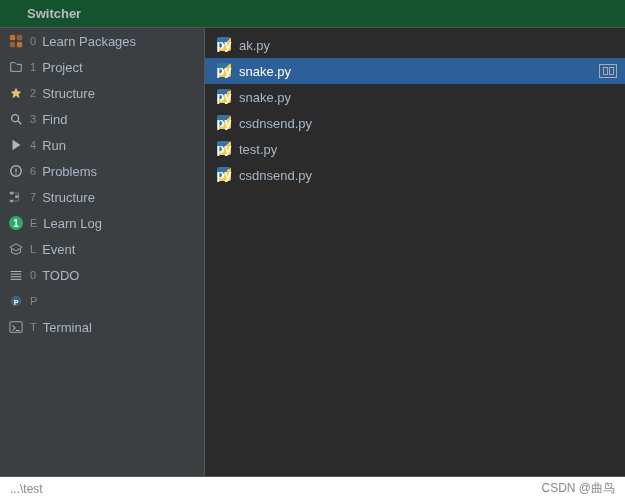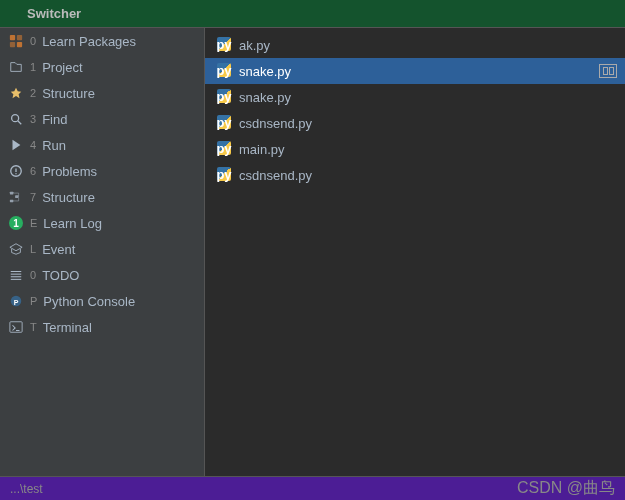--- a/index.html
+++ b/index.html
@@ -117,33 +117,33 @@
       gap: 1px;
     }
     .split-indicator span {
       width: 5px;
       height: 8px;
       border: 1px solid #aaa;
       display: inline-block;
     }
     .status-bar {
       height: 24px;
-      background: #4c1d95;
+      background: #ffffff;
       border-top: 1px solid #555;
       display: flex;
       align-items: center;
       justify-content: space-between;
       padding: 0 10px;
       font-size: 12px;
       color: #888;
       gap: 28px;
     }
     .status-right {
       color: #888;
-      font-size: 16px;
+      font-size: 12px;
     }
 
     
     .icon svg {
       width: 14px;
       height: 14px;
     }
   </style>
 </head>
 <body>
@@ -260,21 +260,20 @@
         <span>TODO</span>
       </div>
       <div class="sidebar-item">
         <span class="icon">
           <svg viewBox="0 0 16 16" xmlns="http://www.w3.org/2000/svg">
       <circle cx="8" cy="8" r="6" fill="#3572A5" opacity="0.7"></circle>
       <text x="8" y="12" text-anchor="middle" fill="white" font-size="8" font-weight="bold">P</text>
     </svg>
         </span>
         <span class="shortcut">P</span>
-        <span>Python Console</span>
       </div>
       <div class="sidebar-item">
         <span class="icon">
           <svg viewBox="0 0 16 16" xmlns="http://www.w3.org/2000/svg">
       <rect x="1" y="2" width="14" height="12" rx="1" stroke="#a9b7c6" stroke-width="1" fill="none"></rect>
       <polyline points="4,6 7,9 4,12" stroke="#a9b7c6" stroke-width="1.2" fill="none"></polyline>
       <line x1="8" y1="12" x2="12" y2="12" stroke="#a9b7c6" stroke-width="1.2"></line>
     </svg>
         </span>
         <span class="shortcut">T</span>
@@ -319,21 +318,21 @@
           </div>
         </span>
         <span>csdnsend.py</span>
       </div>
       <div class="file-item">
         <span class="file-icon">
           <div class="py-icon">
             <div class="py-icon-bg">py</div>
           </div>
         </span>
-        <span>main.py</span>
+        <span>test.py</span>
       </div>
       <div class="file-item">
         <span class="file-icon">
           <div class="py-icon">
             <div class="py-icon-bg">py</div>
           </div>
         </span>
         <span>csdnsend.py</span>
       </div>
     </div>

